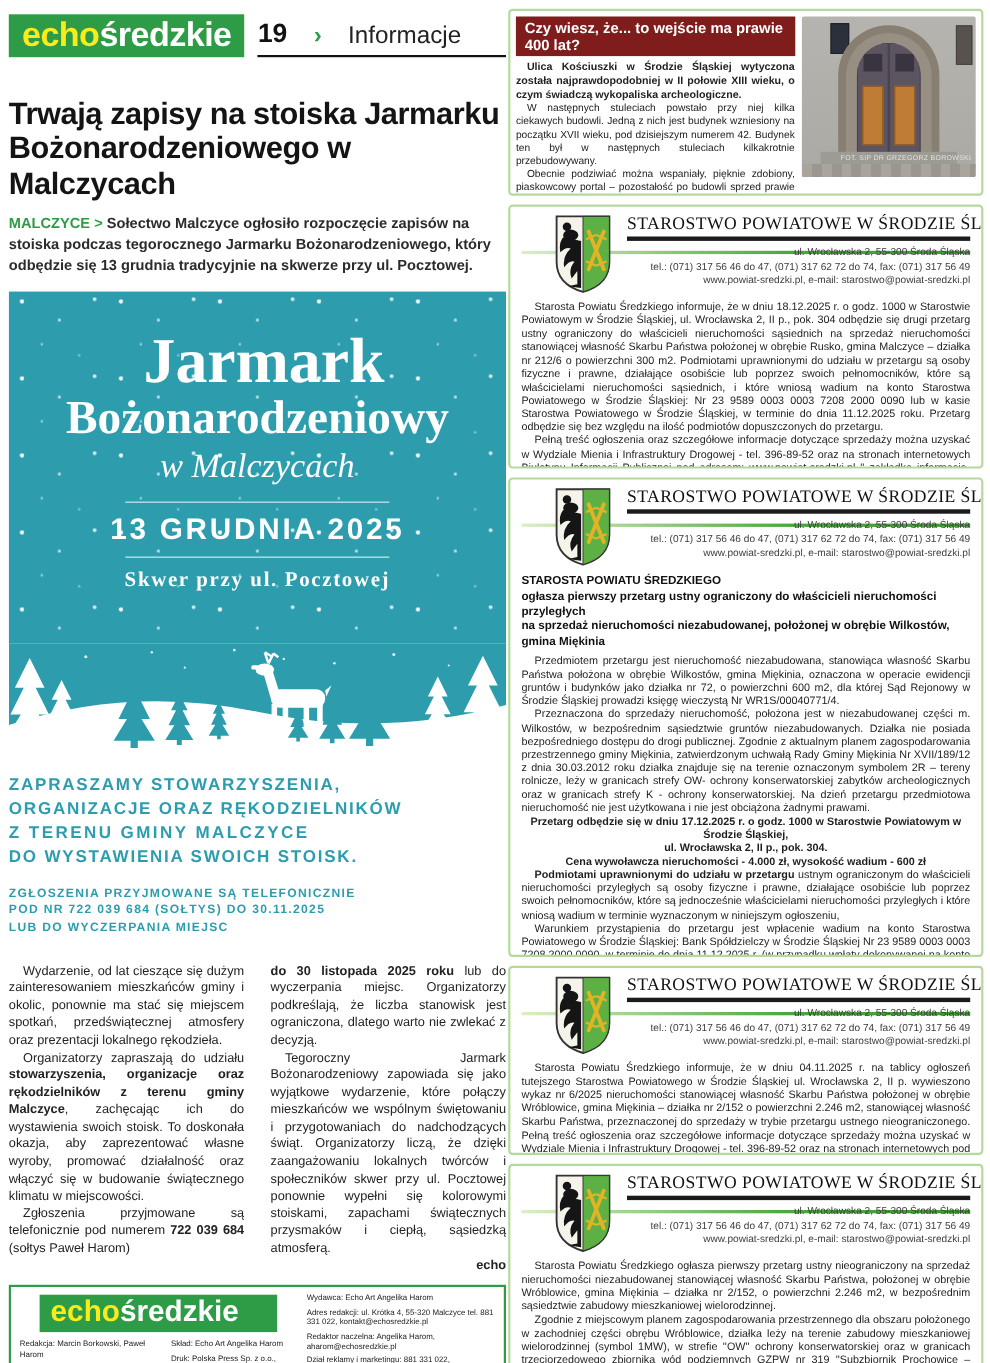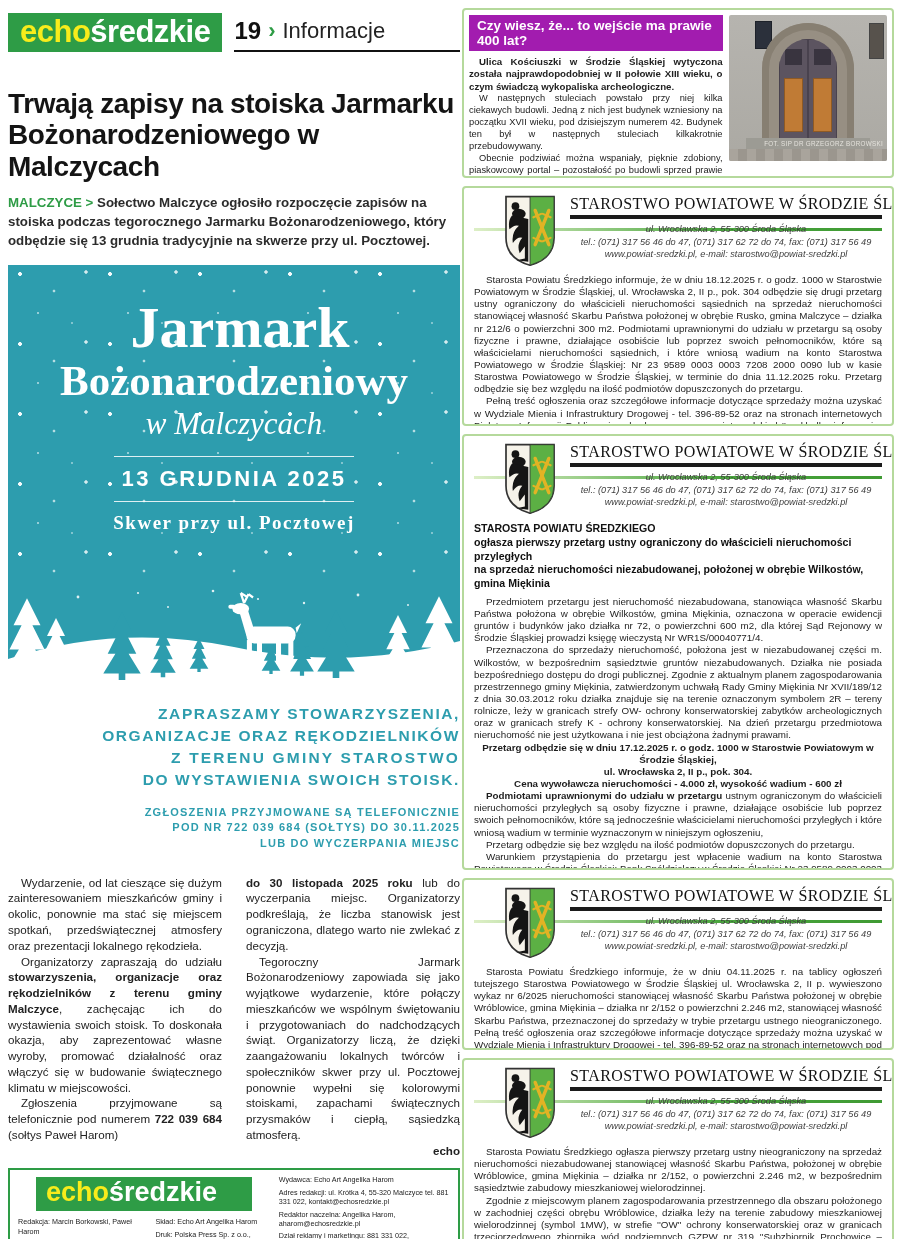--- a/index.html
+++ b/index.html
@@ -5,21 +5,21 @@
   html,body{margin:0;padding:0;}
   body{width:900px;height:1239px;background:#fff;font-family:"Liberation Sans",sans-serif;color:#1a1a1a;position:relative;overflow:hidden;}
   .page{position:absolute;inset:0;}
 
   
   .left-col{position:absolute;left:8px;top:8px;width:452px;}
   .masthead{display:flex;align-items:flex-end;height:44px;}
   .logo-box{background:#2e9c46;padding:3px 12px 5px 12px;font-size:31px;font-weight:bold;letter-spacing:-0.5px;line-height:1;}
   .logo-box .l1{color:#f8ec1b;}
   .logo-box .l2{color:#ffffff;}
-  .pagehead{flex:1;margin-left:12px;border-bottom:2px solid #111;display:flex;align-items:center;gap:7px;padding-bottom:5px;margin-top:48px;}
+  .pagehead{flex:1;margin-left:12px;border-bottom:2px solid #111;display:flex;align-items:flex-end;gap:24px;padding-bottom:5px;margin-top:48px;}
   .pagehead .num{font-size:24px;font-weight:bold;color:#111;}
   .pagehead .sep{font-size:22px;font-weight:bold;color:#2e9c46;}
   .pagehead .sec{font-size:22px;color:#222;}
 
   .headline{margin-top:36px;font-size:28px;font-weight:bold;line-height:1.12;letter-spacing:-0.4px;color:#141414;}
   .lead{margin-top:12px;font-size:13.3px;font-weight:bold;color:#2c2c2c;line-height:1.42;}
   .lead .tag{color:#2e9c46;}
   .lead .gt{color:#2e9c46;}
 
   
@@ -30,25 +30,25 @@
       radial-gradient(circle at 46px 26px, rgba(255,255,255,.65) 1.1px, transparent 1.7px),
       radial-gradient(circle at 78px 7px, rgba(255,255,255,.8) 1.4px, transparent 2px),
       radial-gradient(circle at 30px 48px, rgba(255,255,255,.5) 1px, transparent 1.5px),
       radial-gradient(circle at 64px 58px, rgba(255,255,255,.4) .9px, transparent 1.4px),
       linear-gradient(#2d9dae,#2d9dae);
     background-size:90px 70px,90px 70px,90px 70px,90px 70px,90px 70px,100% 100%;}
   .p-title1{padding-top:34px;font-family:"Liberation Serif",serif;font-size:58px;font-weight:bold;line-height:1;padding-left:12px;}
   .p-title2{font-family:"Liberation Serif",serif;font-size:43px;font-weight:bold;line-height:1.1;}
   .p-sub{font-family:"Liberation Serif",serif;font-style:italic;font-size:31px;margin-top:2px;}
   .p-rule{width:240px;height:1px;background:rgba(255,255,255,.85);margin:14px auto 9px auto;}
-  .p-date{font-size:22px;font-weight:bold;letter-spacing:2.5px;}
+  .p-date{font-size:27px;font-weight:bold;letter-spacing:2.5px;}
   .p-rule2{width:240px;height:1px;background:rgba(255,255,255,.85);margin:9px auto 10px auto;}
   .p-loc{font-family:"Liberation Serif",serif;font-size:19px;font-weight:bold;letter-spacing:1.5px;}
   .poster-band{display:block;}
-  .poster-bottom{background:#fff;text-align:right;padding-top:12px;}
+  .poster-bottom{background:#fff;text-align:left;padding-top:12px;}
   .inv{color:#2d9dae;font-weight:bold;font-size:15.5px;letter-spacing:1.6px;line-height:1.42;}
   .inv .strong{letter-spacing:2.2px;}
   .sub2{margin-top:14px;color:#2d9dae;font-weight:bold;font-size:11px;letter-spacing:1.2px;line-height:1.42;}
 
   .article-cols{margin-top:10px;display:flex;gap:24px;}
   .acol{width:221px;font-size:11.6px;line-height:1.36;text-align:justify;color:#222;}
   .acol p{margin:0;text-indent:13px;}
   .sig{text-align:right;font-weight:bold;margin-top:2px;text-indent:0 !important;}
 
   
@@ -65,21 +65,21 @@
   .fent{font-size:7.2px;line-height:1.3;color:#222;margin-bottom:3px;}
   .fent b{font-weight:normal;}
 
   
   .right-col{position:absolute;left:462px;top:8px;width:432px;}
   .gbox{border:2px solid #b5d99c;border-radius:4px;background:#fff;margin-bottom:8px;overflow:hidden;}
 
   
   .dyk{height:156px;display:flex;gap:6px;padding:5px;}
   .dyk-left{width:256px;}
-  .dyk-title{background:#a21caf;color:#fff;font-weight:bold;font-size:13.5px;padding:3px 8px;}
+  .dyk-title{background:#7f1d1d;color:#fff;font-weight:bold;font-size:13.5px;padding:3px 8px;}
   .dyk-body{margin-top:5px;font-size:9.3px;line-height:1.28;text-align:justify;color:#222;}
   .dyk-body p{margin:0;text-indent:10px;}
   .dyk-lead{font-weight:bold;font-size:9.7px;}
   
   .photo{position:relative;width:160px;height:146px;background:linear-gradient(#b6b4af,#aba9a3);overflow:hidden;border-radius:2px;}
   .arch{position:absolute;left:50%;top:8px;transform:translateX(-50%);width:92px;height:124px;background:#978f83;border-radius:46px 46px 0 0;box-shadow:inset 0 0 0 7px #877f72;}
   .door{position:absolute;left:50%;top:24px;transform:translateX(-50%);width:58px;height:100px;background:#5c5460;border-radius:29px 29px 0 0;display:flex;overflow:hidden;}
   .leaf{flex:1;border:1px solid #49424e;position:relative;}
   .leaf .win{position:absolute;left:5px;right:5px;top:9px;height:16px;background:#39343f;}
   .leaf .panel{position:absolute;left:4px;right:4px;top:38px;bottom:6px;background:#c07b35;border:1px solid #8f5a24;}
@@ -89,21 +89,21 @@
   .win-right{position:absolute;right:3px;top:8px;width:13px;height:34px;background:#57524c;border:1px solid #444;}
   .photo-cap{position:absolute;bottom:14px;right:4px;color:#e4e2dc;font-size:6.3px;letter-spacing:.3px;}
 
   
   .spbox{padding:7px 10px 5px 10px;}
   .sp1{height:224px;} .sp2{height:420px;} .sp3{height:156px;} .sp4{height:247px;}
   .sp-head{position:relative;height:74px;margin-bottom:5px;}
   .sp-greenline{position:absolute;left:0;top:33px;width:100%;height:3px;background:linear-gradient(to right,#ddefc6,#4aa63e 60%,#3f9a33);z-index:1;}
   .sp-crest{position:absolute;left:30px;top:0;width:52px;height:72px;z-index:2;}
   .sp-title{margin-left:96px;text-align:right;font-family:"Liberation Serif",serif;font-size:16px;letter-spacing:.4px;color:#111;border-bottom:4px solid #1b1b1b;padding-bottom:2px;white-space:nowrap;position:relative;z-index:2;background:transparent;}
-  .sp-addr{margin-left:96px;margin-top:4px;text-align:center;font-size:9.2px;color:#3d3d3d;line-height:1.38;position:relative;z-index:2;font-style:italic;}
+  .sp-addr{margin-left:96px;margin-top:4px;text-align:right;font-size:9.2px;color:#3d3d3d;line-height:1.38;position:relative;z-index:2;}
   .sp-body{font-size:9.8px;line-height:1.24;text-align:justify;color:#1e1e1e;}
   .sp-body p{margin:0;text-indent:12px;}
   .sp-center{text-align:center;font-weight:bold;text-indent:0 !important;}
   .sp-heading{text-align:left;font-weight:bold;font-size:10.6px;line-height:1.3;margin:2px 0 5px 0;color:#111;}
   .sp-heading div{margin:0;}
 </style>
 </head>
 <body>
 
 <div class="page">
@@ -184,21 +184,21 @@
           <circle cx="160" cy="22" r="1"></circle>
             <circle cx="296" cy="18" r="1.2"></circle>
             <circle cx="226" cy="26" r="1"></circle>
         </g>
       </svg>
 
       <div class="poster-bottom">
         <div class="inv">
           <div>ZAPRASZAMY STOWARZYSZENIA,</div>
           <div>ORGANIZACJE ORAZ RĘKODZIELNIKÓW</div>
-          <div class="strong">Z TERENU GMINY STAROSTWO</div>
+          <div class="strong">Z TERENU GMINY MALCZYCE</div>
           <div>DO WYSTAWIENIA SWOICH STOISK.</div>
         </div>
         <div class="sub2">
           <div>ZGŁOSZENIA PRZYJMOWANE SĄ TELEFONICZNIE</div>
           <div>POD NR 722 039 684 (SOŁTYS) DO 30.11.2025</div>
           <div>LUB DO WYCZERPANIA MIEJSC</div>
         </div>
       </div>
     </div>
 
@@ -344,21 +344,20 @@
         <div>ogłasza pierwszy przetarg ustny ograniczony do właścicieli nieruchomości przyległych</div>
         <div>na sprzedaż nieruchomości niezabudowanej, położonej w obrębie Wilkostów, gmina Miękinia</div>
       </div>
       <div class="sp-body">
         <p>Przedmiotem przetargu jest nieruchomość niezabudowana, stanowiąca własność Skarbu Państwa położona w obrębie Wilkostów, gmina Miękinia, oznaczona w operacie ewidencji gruntów i budynków jako działka nr 72, o powierzchni 600 m2, dla której Sąd Rejonowy w Środzie Śląskiej prowadzi księgę wieczystą Nr WR1S/00040771/4.</p>
         <p>Przeznaczona do sprzedaży nieruchomość, położona jest w niezabudowanej części m. Wilkostów, w bezpośrednim sąsiedztwie gruntów niezabudowanych. Działka nie posiada bezpośredniego dostępu do drogi publicznej. Zgodnie z aktualnym planem zagospodarowania przestrzennego gminy Miękinia, zatwierdzonym uchwałą Rady Gminy Miękinia Nr XVII/189/12 z dnia 30.03.2012 roku działka znajduje się na terenie oznaczonym symbolem 2R – tereny rolnicze, leży w granicach strefy OW- ochrony konserwatorskiej zabytków archeologicznych oraz w granicach strefy K - ochrony konserwatorskiej. Na dzień przetargu przedmiotowa nieruchomość nie jest użytkowana i nie jest obciążona żadnymi prawami.</p>
         <p class="sp-center">Przetarg odbędzie się w dniu 17.12.2025 r. o godz. 1000 w Starostwie Powiatowym w Środzie Śląskiej,</p>
         <p class="sp-center">ul. Wrocławska 2, II p., pok. 304.</p>
         <p class="sp-center">Cena wywoławcza nieruchomości - 4.000 zł, wysokość wadium - 600 zł</p>
         <p><b>Podmiotami uprawnionymi do udziału w przetargu</b><span> ustnym ograniczonym do właścicieli nieruchomości przyległych są osoby fizyczne i prawne, działające osobiście lub poprzez swoich pełnomocników, które są jednocześnie właścicielami nieruchomości przyległych i które wniosą wadium w terminie wyznaczonym w niniejszym ogłoszeniu,</span></p>
-        <p>Przetarg odbędzie się bez względu na ilość podmiotów dopuszczonych do przetargu.</p>
         <p>Warunkiem przystąpienia do przetargu jest wpłacenie wadium na konto Starostwa Powiatowego w Środzie Śląskiej: Bank Spółdzielczy w Środzie Śląskiej Nr 23 9589 0003 0003 7208 2000 0090, w terminie do dnia 11.12.2025 r. (w przypadku wpłaty dokonywanej na konto liczy się data wpływu środków na rachunek Starostwa Powiatowego).</p>
 
       </div>
     </div>
 
     <div class="gbox spbox sp3">
       <div class="sp-head">
         <div class="sp-greenline"></div>
         <svg class="sp-crest" viewBox="0 0 60 84">
           <path d="M2,2 H58 V50 Q58,74 30,82 Q2,74 2,50 Z" fill="#f6f3ea" stroke="#333" stroke-width="2"></path>

